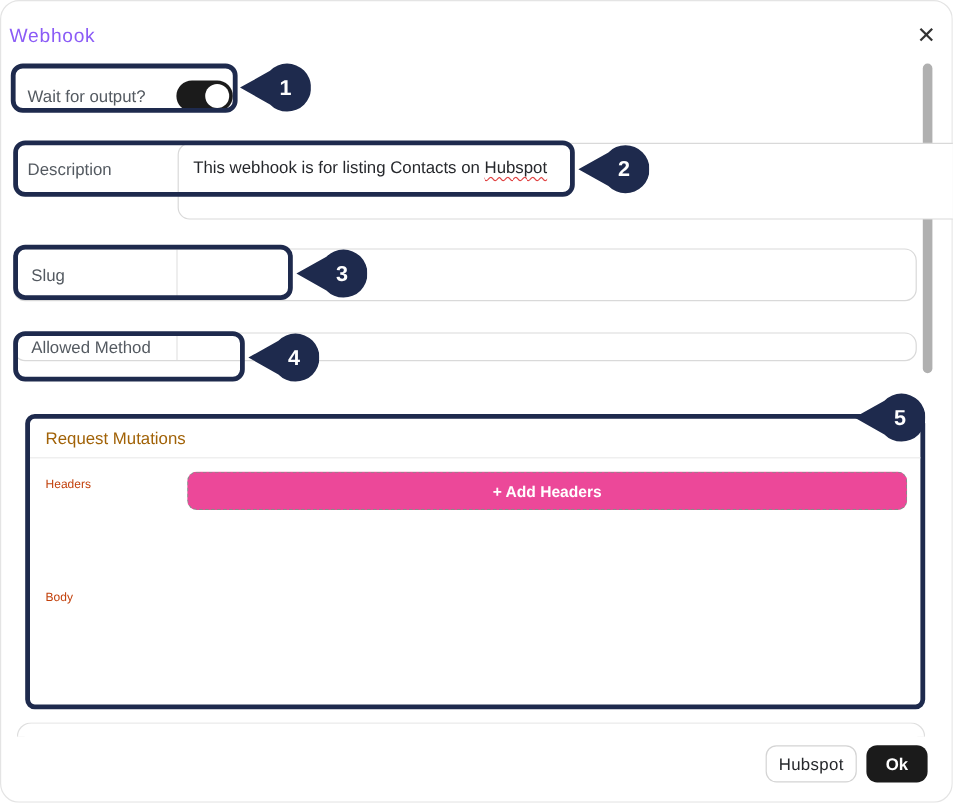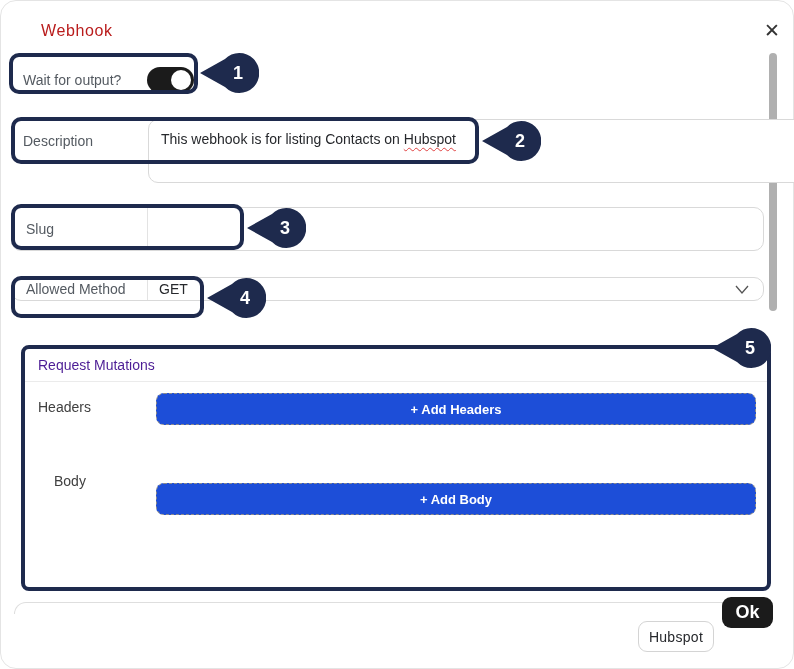--- a/index.html
+++ b/index.html
@@ -10,22 +10,22 @@
     position: relative;
     overflow: hidden;
   }
   .dialog {
     position: absolute; inset: 0;
     background: #ffffff;
     border: 1px solid #e4e4e4;
     border-radius: 16px;
   }
   .dialog-title {
-    position: absolute; left: 40px; top: 21px;
-    font-size: 16px; color: #b91c1c; font-weight: 500; letter-spacing: 0.6px;
+    position: absolute; left: 7px; top: 21px;
+    font-size: 16px; color: #8b5cf6; font-weight: 500; letter-spacing: 0.6px;
   }
   .close-btn {
     position: absolute; left: 756px; top: 14px;
     width: 30px; height: 30px;
     background: transparent; border: none;
     font-size: 19px; color: #333; cursor: pointer;
     display: flex; align-items: center; justify-content: center;
   }
   .scrollbar-thumb {
     position: absolute; left: 768px; top: 52px;
@@ -93,56 +93,56 @@
   .slug-field  { left: 10px; top: 206px; width: 753px; height: 44px; }
   .method-field{ left: 10px; top: 276px; width: 753px; height: 24px; }
   .chevron { margin-left: auto; margin-right: 14px; color: #555; }
   
   .rm-box {
     position: absolute; left: 20px; top: 344px; width: 750px; height: 246px;
     border: 4px solid #1e2a4d; border-radius: 8px; background: #fff;
   }
   .rm-title {
     position: absolute; left: 13px; top: 8px;
-    font-size: 14px; color: #4c1d95; font-weight: 500;
+    font-size: 14px; color: #a16207; font-weight: 500;
   }
   .rm-divider {
     position: absolute; left: 0; right: 0; top: 32px;
     height: 1px; background: #ebebeb;
   }
-  .rm-row-label { position: absolute; left: 13px; font-size: 14px; color: #404040; }
+  .rm-row-label { position: absolute; left: 13px; font-size: 10px; color: #c2410c; }
   .rm-label-headers { top: 50px; }
-  .rm-label-body   { top: 124px; margin-left: 16px; }
+  .rm-label-body   { top: 144px; }
   .add-btn {
     position: absolute; left: 131px; width: 600px; height: 32px;
-    background: #1d4ed8; color: #fff;
+    background: #ec4899; color: #fff;
     border: 1px dashed #8a8a8a; border-radius: 8px;
     font-family: "Liberation Sans", sans-serif;
     font-size: 13px; font-weight: bold; cursor: pointer;
   }
   .add-headers { top: 44px; }
   .add-body    { top: 134px; }
   
   .cut-section {
     position: absolute; left: 13px; top: 601px; width: 757px; height: 12px;
     border: 1px solid #dedede; border-bottom: none;
     border-radius: 12px 12px 0 0; background: #fff;
   }
   
   .btn-cancel {
     position: absolute; left: 637px; top: 620px; width: 76px; height: 31px;
     background: #fff; border: 1px solid #d4d4d4; border-radius: 9px;
     font-family: "Liberation Sans", sans-serif;
     font-size: 14px; color: #26282c; cursor: pointer; letter-spacing: 0.3px;
   }
   .btn-ok {
-    position: absolute; left: 721px; top: 596px; width: 51px; height: 31px;
+    position: absolute; left: 721px; top: 620px; width: 51px; height: 31px;
     background: #1b1b1b; border: none; border-radius: 9px;
     font-family: "Liberation Sans", sans-serif;
-    font-size: 18px; font-weight: bold; color: #fff; cursor: pointer;
+    font-size: 14px; font-weight: bold; color: #fff; cursor: pointer;
   }
 </style>
 </head>
 <body>
 
 <div class="dialog">
 
   <div class="dialog-title">Webhook</div>
   <button class="close-btn">✕</button>
   <div class="scrollbar-thumb"></div>
@@ -180,45 +180,36 @@
   <div class="callout" style="left:245px; top:206px;">
     <svg width="60" height="42" viewBox="0 0 60 42">
       <path d="M1,21 L26,7 A20,20 0 1,1 26,35 Z" fill="#1e2a4d"></path>
       <text x="39" y="27" text-anchor="middle">3</text>
     </svg>
   </div>
 
   <div class="outlined row-field method-field">
     <div class="cell-label">
       <span class="field-label">Allowed Method</span>
-    </div>
-    <div class="cell-value">
-      <span class="field-value">GET</span>
-      <span class="chevron">
-        <svg width="14" height="9" viewBox="0 0 14 9">
-            <polyline points="1,1 7,8 13,1" fill="none" stroke="#555" stroke-width="1.3"></polyline>
-          </svg>
-      </span>
     </div>
   </div>
   <div class="navy-box" style="left:10px; top:275px; width:193px; height:42px;"></div>
   <div class="callout" style="left:205px; top:276px;">
     <svg width="60" height="42" viewBox="0 0 60 42">
       <path d="M1,21 L26,7 A20,20 0 1,1 26,35 Z" fill="#1e2a4d"></path>
       <text x="39" y="27" text-anchor="middle">4</text>
     </svg>
   </div>
 
   <div class="rm-box">
     <div class="rm-title">Request Mutations</div>
     <div class="rm-divider"></div>
     <div class="rm-row-label rm-label-headers">Headers</div>
     <button class="add-btn add-headers">+ Add Headers</button>
     <div class="rm-row-label rm-label-body">Body</div>
-    <button class="add-btn add-body">+ Add Body</button>
   </div>
   <div class="callout" style="left:710px; top:326px;">
     <svg width="60" height="42" viewBox="0 0 60 42">
       <path d="M1,21 L26,7 A20,20 0 1,1 26,35 Z" fill="#1e2a4d"></path>
       <text x="39" y="27" text-anchor="middle">5</text>
     </svg>
   </div>
 
   <div class="cut-section"></div>
 

